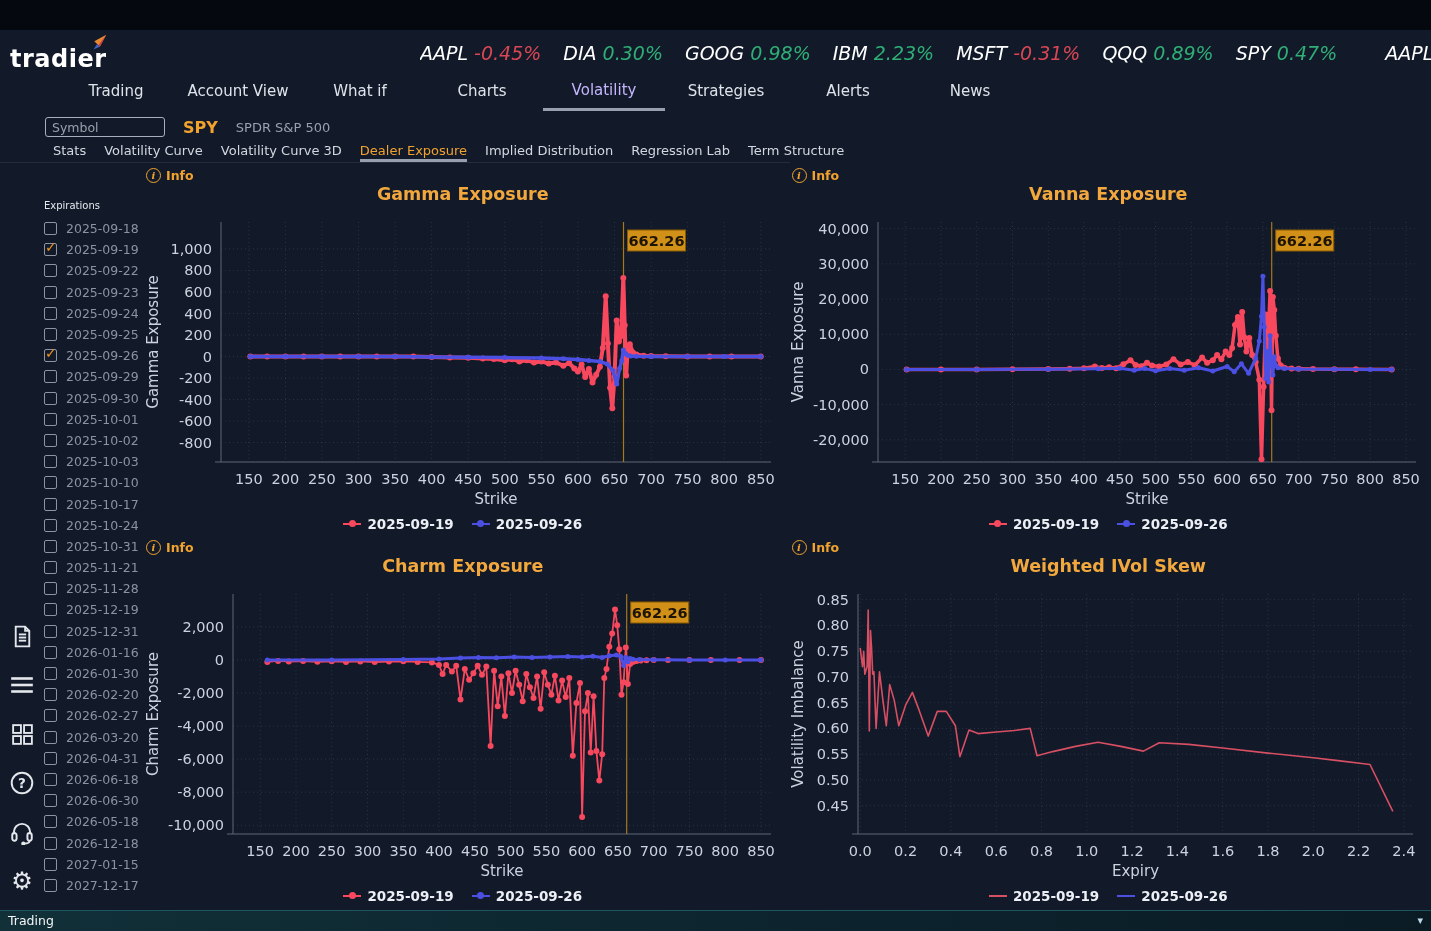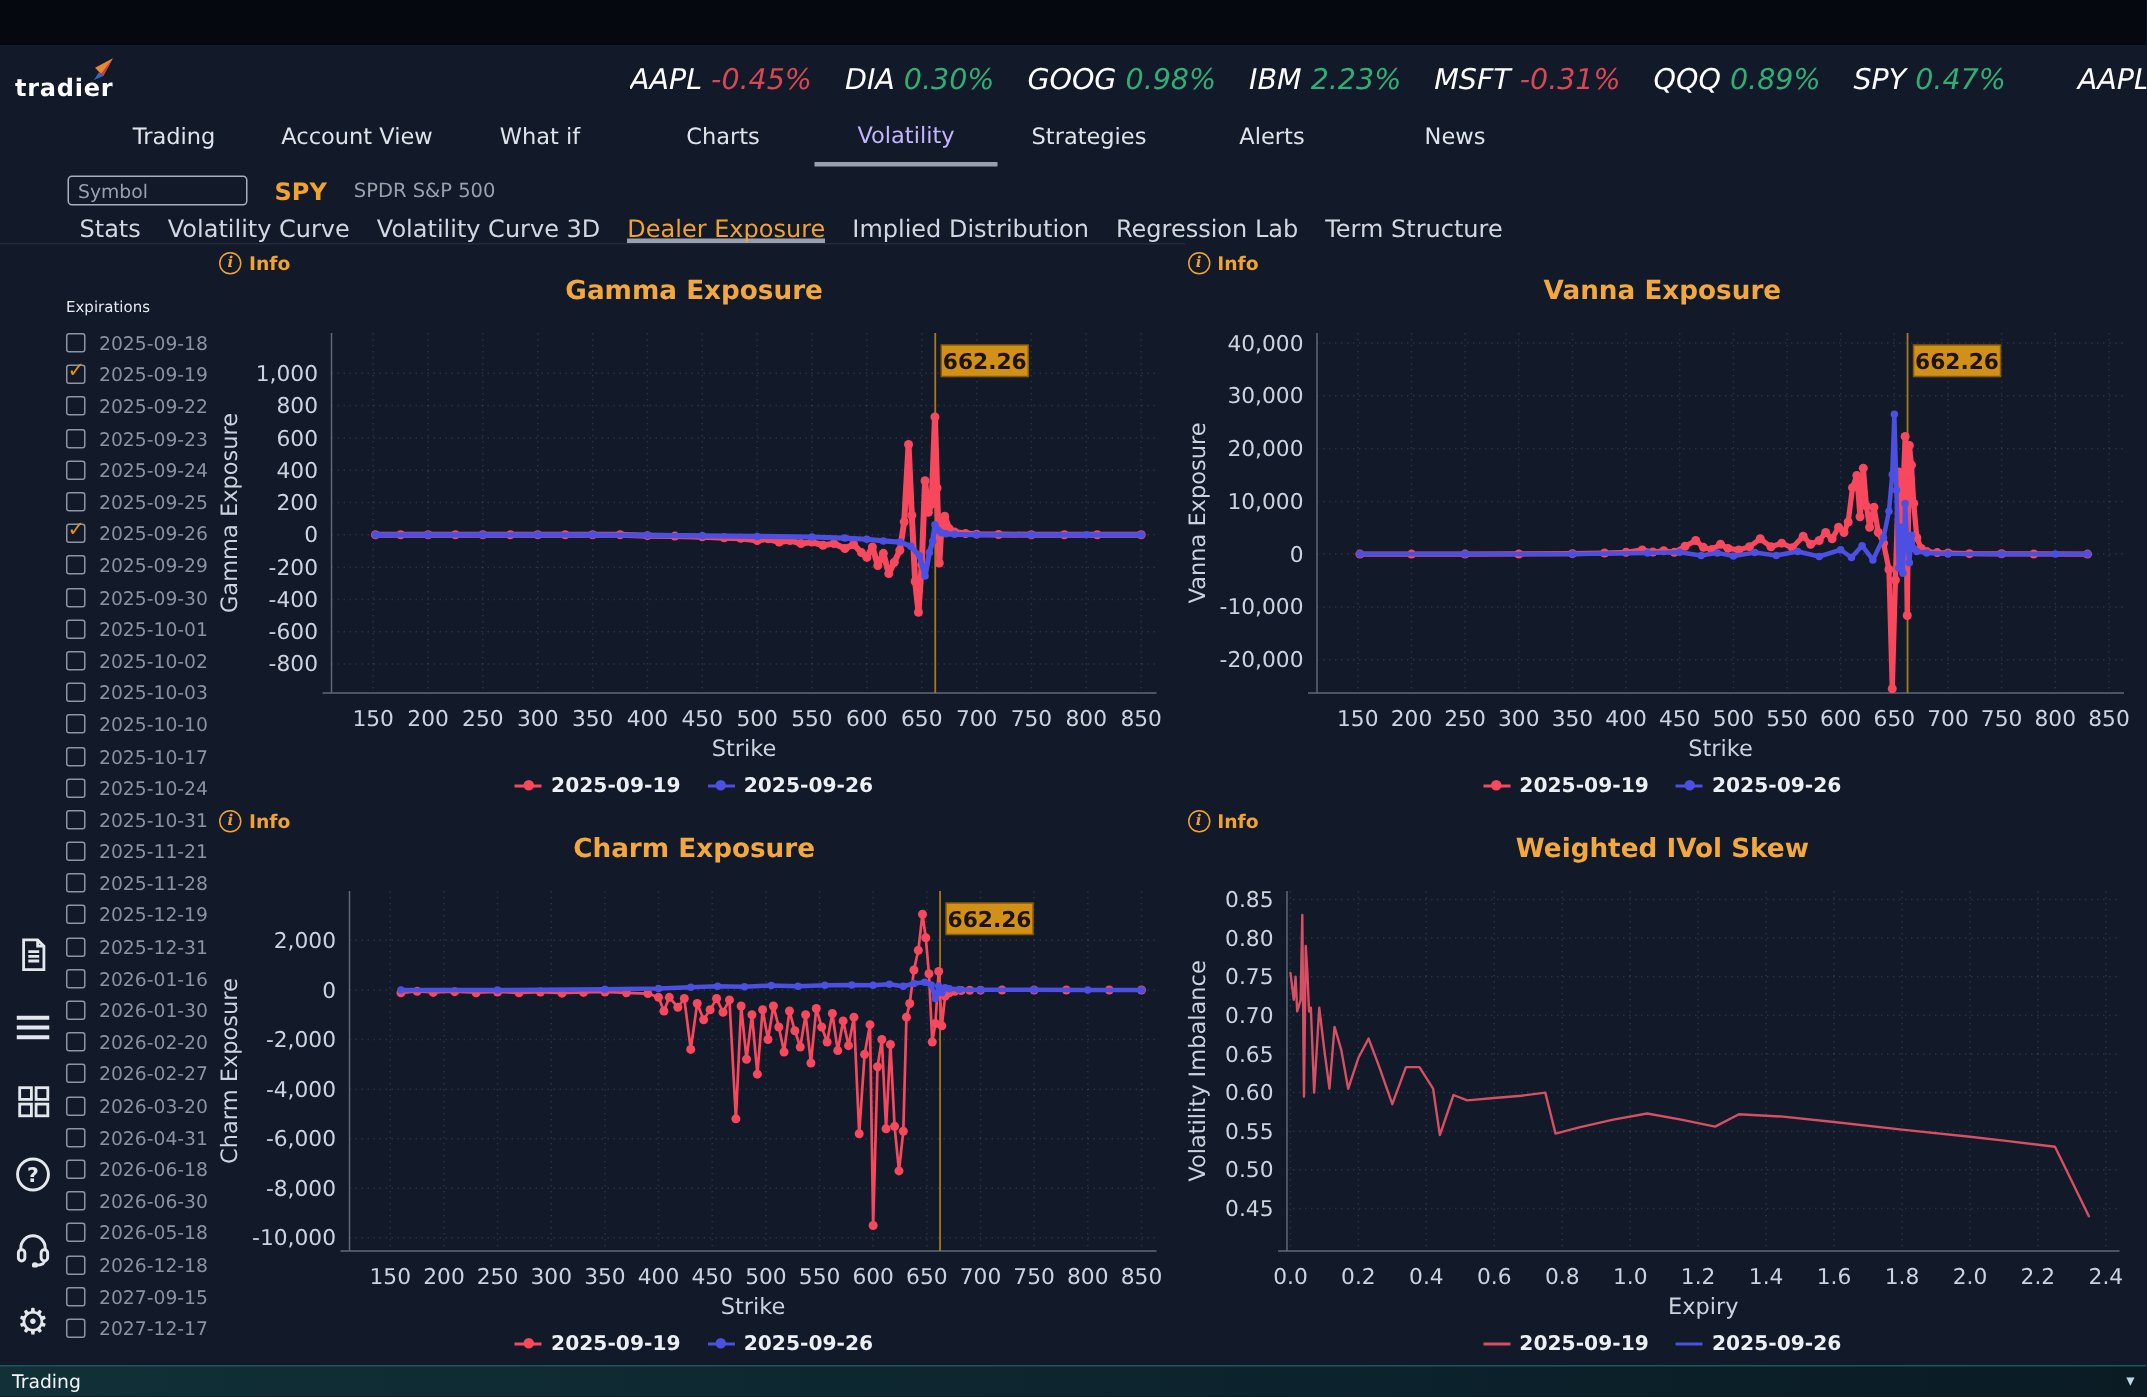--- a/index.html
+++ b/index.html
@@ -1,42 +1,42 @@
 <!DOCTYPE html>
 <html><head>
 <meta charset="utf-8">
 <style>
   * { margin:0; padding:0; box-sizing:border-box; }
   html,body { width:1431px; height:931px; overflow:hidden; }
   body { background:#121929; font-family:"DejaVu Sans",sans-serif; color:#e6e9ef; position:relative; }
 
   .top-strip { height:30px; background:#05080f; }
   .header { height:45px; position:relative; display:flex; align-items:center; }
-  .logo { position:relative; margin-left:10px; font-size:16px; font-weight:bold; color:#fff; letter-spacing:.5px;margin-top:12px; }
+  .logo { position:relative; margin-left:10px; font-size:24px; font-weight:bold; color:#fff; letter-spacing:.5px;margin-top:12px; }
   .logo-arrow { position:absolute; top:-13px; right:-2px; }
   .ticker { position:absolute; left:420px; right:0; top:0; bottom:0; display:flex; align-items:center; overflow:hidden; white-space:nowrap; }
   .ticker-group { display:flex; gap:22px; }
   .ticker-group + .ticker-group { margin-left:48px; }
   .tick-item { font-size:19px;font-style:italic; }
   .tsym { color:#fff; }
   .tchg.up { color:#2fae76; }
   .tchg.down { color:#d84753; }
 
   .nav { height:36px; display:flex; padding-left:55px; align-items:center; }
   .nav-item { width:122px; text-align:center; font-size:15px; color:#dfe3ea; height:100%; line-height:33px; cursor:pointer; }
   .nav-item.active { color:#c4b5fd; border-bottom:3px solid #98a0b0; line-height:30px; }
 
   .symbol-row { height:32px; display:flex; align-items:center; padding-left:45px; gap:18px; }
   .symbol-input { width:120px; height:20px; background:transparent; border:1px solid #a8afbc; border-radius:3px; color:#cfd5e1; font-size:12.5px; padding:0 6px; font-family:"DejaVu Sans",sans-serif; }
   .symbol-input::placeholder { color:#9aa1ad; }
   .sym-ticker { color:#f2a32e; font-weight:bold; font-size:16px; }
   .sym-name { color:#9aa1ad; font-size:13px; }
 
   .subtabs { height:20px; display:flex; gap:18px; padding-left:53px; width:790px; border-bottom:1px solid #232b3d; }
-  .subtab { font-size:16px; color:#d3d8e0; padding-bottom:3px; cursor:pointer; white-space:nowrap; }
+  .subtab { font-size:13px; color:#d3d8e0; padding-bottom:3px; cursor:pointer; white-space:nowrap; }
   .subtab.active { color:#f2a32e; border-bottom:3px solid #98a0b0; }
 
   .content { position:absolute; top:163px; left:0; right:0; bottom:21px; display:flex; }
   .sidebar { width:140px; padding-top:37px; }
   .exp-header { margin-left:44px; font-size:10px; color:#e6e9ef; margin-bottom:7px; }
   .exp-item { display:flex; align-items:center; gap:9px; height:21.2px; margin-left:44px; cursor:pointer; }
   .cbox { width:13px; height:13px; border:1.5px solid #8d95a3; border-radius:2px; position:relative; flex:none; }
   .cbox .chk { position:absolute; left:0px; top:-5px; color:#e8921e; font-size:14px; font-weight:bold; }
   .exp-label { font-size:12.5px; color:#8b93a3; }
 
@@ -251,21 +251,21 @@
         <div class="exp-item">
           <span class="cbox"></span>
           <span class="exp-label">2026-05-18</span>
         </div>
         <div class="exp-item">
           <span class="cbox"></span>
           <span class="exp-label">2026-12-18</span>
         </div>
         <div class="exp-item">
           <span class="cbox"></span>
-          <span class="exp-label">2027-09-15</span>
+          <span class="exp-label">2027-01-15</span>
         </div>
         <div class="exp-item">
           <span class="cbox"></span>
           <span class="exp-label">2027-12-17</span>
         </div>
       </div>
   </div>
 
   <div class="charts">
     <div class="chart-cell">

